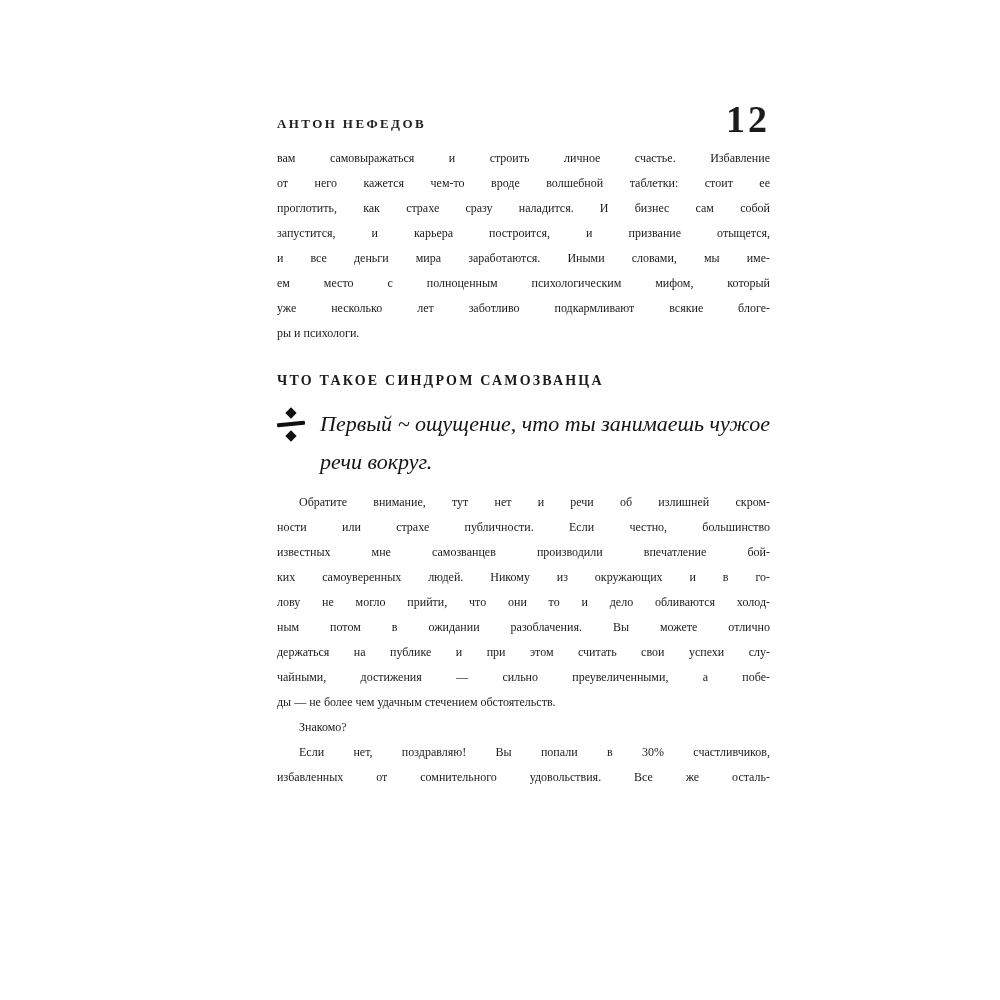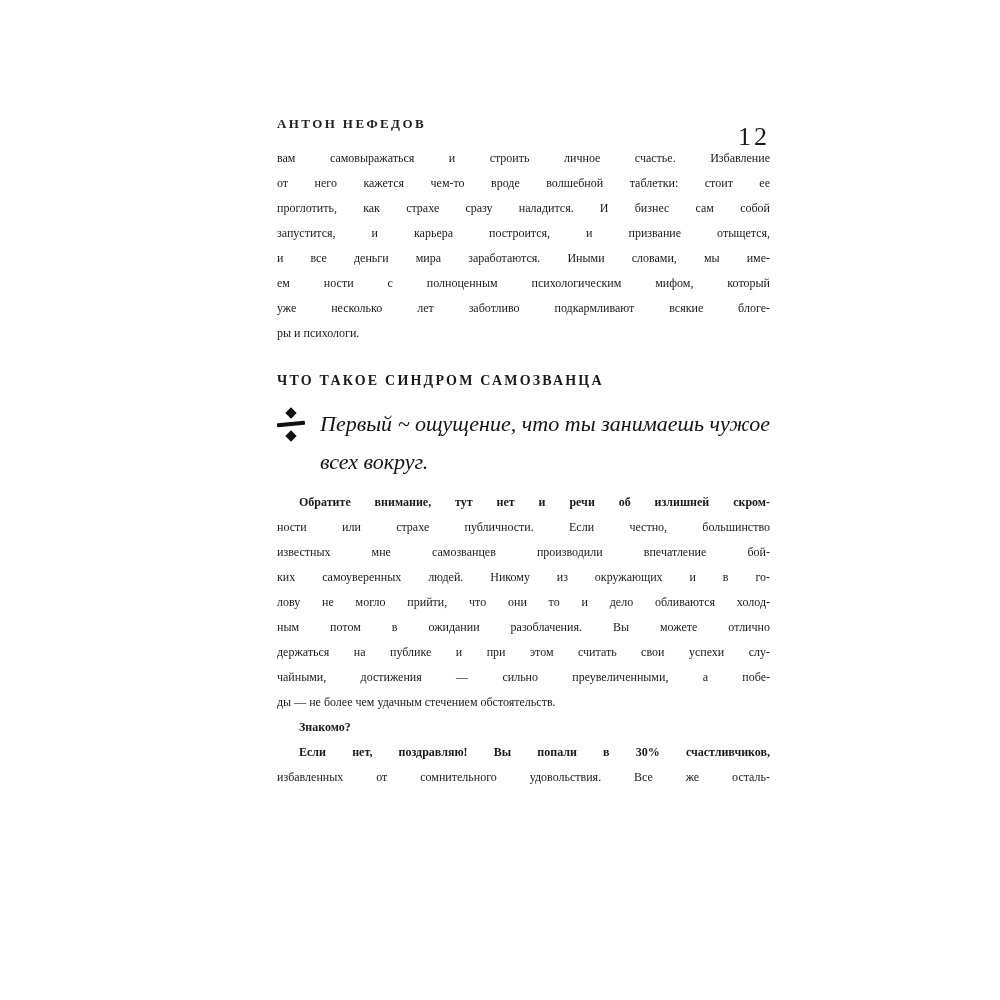--- a/index.html
+++ b/index.html
@@ -12,28 +12,28 @@
     overflow: hidden;
   }
   .text-column { position: absolute; left: 277px; top: 100px; width: 493px; }
 
   .page-header { display: flex; justify-content: space-between; align-items: flex-start; height: 46px; }
   .running-head {
     font-size: 13px; font-weight: 700; letter-spacing: 2.4px;
     margin-top: 16px; color: #222;
   }
   .page-number {
-    font-size: 26px; font-weight: 400; line-height: 1;
-    letter-spacing: 3px; color: #1b1b1b; margin-top: 24px;
+    font-size: 38px; font-weight: 700; line-height: 1;
+    letter-spacing: 3px; color: #1b1b1b;
   }
 
   .paragraph { font-size: 12px; line-height: 25px; margin: 0; }
   .line { text-align: justify; text-align-last: justify; }
   .line.last { text-align-last: left; }
-  .line.indent { text-indent: 22px; font-weight: bold; }
+  .line.indent { text-indent: 22px; }
 
   .section-heading {
     font-size: 14px; font-weight: 700; letter-spacing: 2.2px;
     margin: 27px 0 13px 0; color: #1b1b1b;
   }
 
   .pull-quote { display: flex; margin: 16px 0 9px 0; }
   .quote-marker { flex: none; width: 43px; position: relative; height: 36px; margin-top: 4px; }
   .quote-marker .bar {
     position: absolute; left: 0; top: 13px; width: 28px; height: 4px;
@@ -59,34 +59,34 @@
       <div class="running-head">АНТОН НЕФЕДОВ</div>
       <div class="page-number">12</div>
     </div>
     <div>
         <div class="paragraph">
           <div class="line">вам самовыражаться и строить личное счастье. Избавление</div>
           <div class="line">от него кажется чем-то вроде волшебной таблетки: стоит ее</div>
           <div class="line">проглотить, как страхе сразу наладится. И бизнес сам собой</div>
           <div class="line">запустится, и карьера построится, и призвание отыщется,</div>
           <div class="line">и все деньги мира заработаются. Иными словами, мы име-</div>
-          <div class="line">ем ности с полноценным психологическим мифом, который</div>
+          <div class="line">ем место с полноценным психологическим мифом, который</div>
           <div class="line">уже несколько лет заботливо подкармливают всякие блоге-</div>
           <div class="line last">ры и психологи.</div>
         </div>
         <h2 class="section-heading">ЧТО ТАКОЕ СИНДРОМ САМОЗВАНЦА</h2>
         <div class="pull-quote">
           <div class="quote-marker">
             <span class="dot-top"></span>
             <span class="bar"></span>
             <span class="dot-bottom"></span>
           </div>
           <div class="pull-quote-text">
             <div class="line">Первый ~ ощущение, что ты занимаешь чужое</div>
-            <div class="line last">всех вокруг.</div>
+            <div class="line last">речи вокруг.</div>
           </div>
         </div>
         <div class="paragraph">
           <div class="line indent">Обратите внимание, тут нет и речи об излишней скром-</div>
           <div class="line">ности или страхе публичности. Если честно, большинство</div>
           <div class="line">известных мне самозванцев производили впечатление бой-</div>
           <div class="line">ких самоуверенных людей. Никому из окружающих и в го-</div>
           <div class="line">лову не могло прийти, что они то и дело обливаются холод-</div>
           <div class="line">ным потом в ожидании разоблачения. Вы можете отлично</div>
           <div class="line">держаться на публике и при этом считать свои успехи слу-</div>

